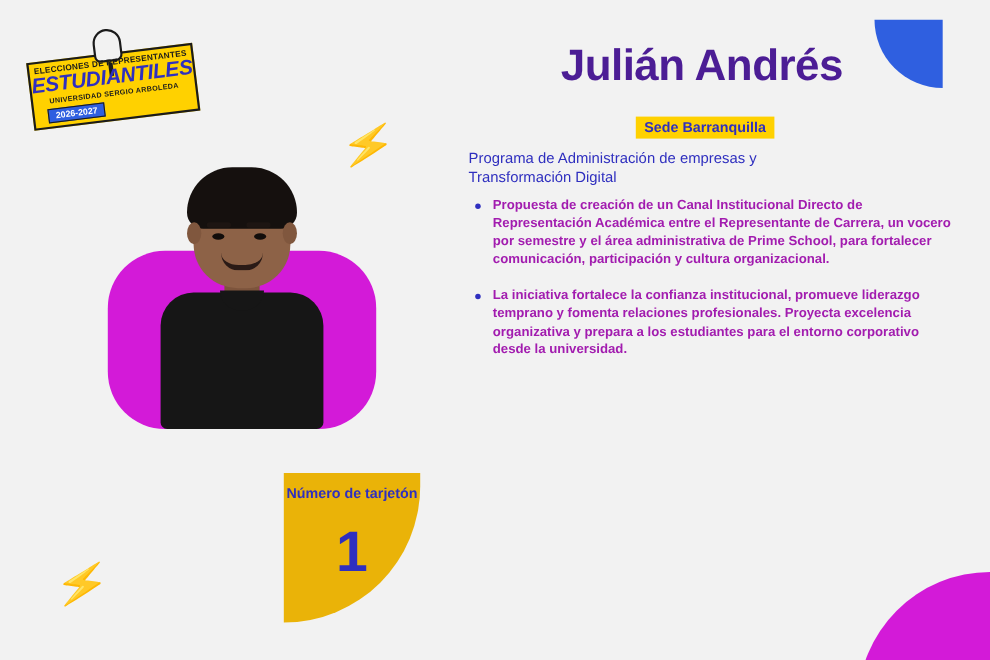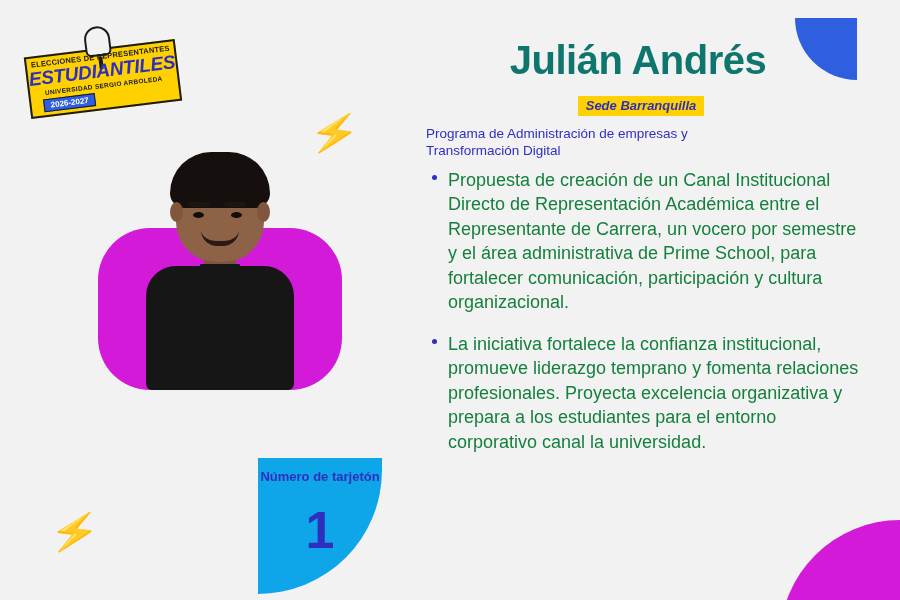--- a/index.html
+++ b/index.html
@@ -174,25 +174,24 @@
     width: 40px; height: 18px;
     background: #161616;
     border-radius: 0 0 20px 20px;
   }
 
   
   .tarjeton {
     position: absolute;
     left: 258px; top: 430px;
     width: 124px; height: 136px;
-    background: #0ea5e9;
+    background: #eab308;
     border-radius: 0 0 0 0;
     border-top-left-radius: 0;
     border-bottom-right-radius: 124px;
-    margin-top: 28px;
   }
   .tarjeton-label {
     position: absolute;
     left: 0; top: 12px; width: 124px;
     text-align: center;
     color: #2f2fbf;
     font-size: 13px; font-weight: 700; line-height: 1.15;
   }
   .tarjeton-number {
     position: absolute;
@@ -202,32 +201,31 @@
     font-size: 52px; font-weight: 700; line-height: 1;
   }
 
   
   .content {
     position: absolute;
     left: 406px; top: 38px;
     width: 470px;
   }
   .cand-name {
-    color: #0f766e;
+    color: #4c1d95;
     font-size: 40px;
     font-weight: 700;
     line-height: 1.12;
     letter-spacing: -.5px;
     text-align: center;
     padding-right: 6px;
   }
   .sede-row {
-    margin-top: 13px;
-    text-align: center;
-    font-style: italic;
+    margin-top: 23px;
+    text-align: center;
   }
   .sede {
     display: inline-block;
     background: #ffd100;
     color: #2f2fbf;
     font-size: 13px;
     font-weight: 700;
     padding: 2px 8px 3px;
   }
   .program {
@@ -250,24 +248,24 @@
   ul.proposals {
     margin-top: 8px;
     margin-left: 24px;
     list-style: none;
     width: 440px;
   }
   ul.proposals li {
     position: relative;
     padding-left: 18px;
     margin-bottom: 17px;
-    color: #15803d;
-    font-size: 18px;
+    color: #a21caf;
+    font-size: 12px;
     line-height: 1.36;
-    font-weight: 400;
+    font-weight: 700;
   }
   ul.proposals li:before {
     content: "";
     position: absolute;
     left: 2px; top: 7px;
     width: 5px; height: 5px;
     border-radius: 50%;
     background: #2f2fbf;
   }
 </style>
@@ -316,17 +314,17 @@
   <div class="content">
     <div class="cand-name">
       <div>Julián Andrés</div>
     </div>
     <div class="sede-row">
       <span class="sede">Sede Barranquilla</span>
     </div>
     <div class="program">Programa de Administración de empresas y Transformación Digital</div>
     <ul class="proposals">
       <li>Propuesta de creación de un Canal Institucional Directo de Representación Académica entre el Representante de Carrera, un vocero por semestre y el área administrativa de Prime School, para fortalecer comunicación, participación y cultura organizacional.</li>
-      <li>La iniciativa fortalece la confianza institucional, promueve liderazgo temprano y fomenta relaciones profesionales. Proyecta excelencia organizativa y prepara a los estudiantes para el entorno corporativo canal la universidad.</li>
+      <li>La iniciativa fortalece la confianza institucional, promueve liderazgo temprano y fomenta relaciones profesionales. Proyecta excelencia organizativa y prepara a los estudiantes para el entorno corporativo desde la universidad.</li>
     </ul>
   </div>
 
 </div>
 
 </body></html>

